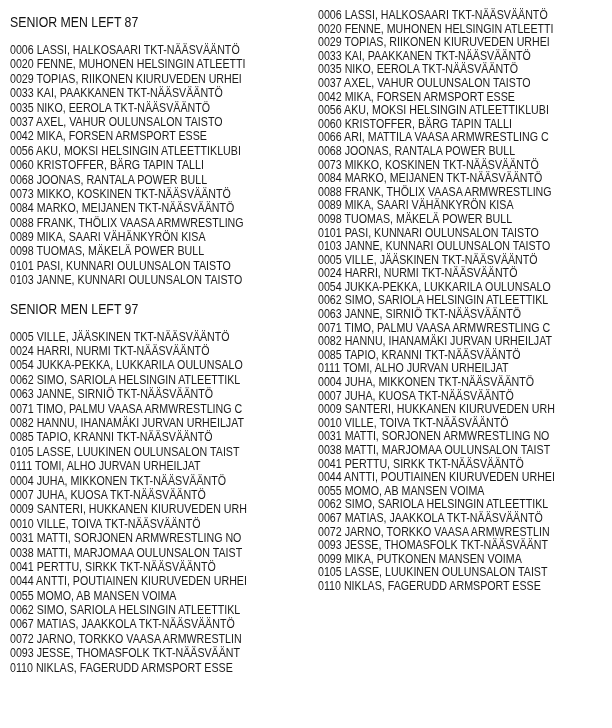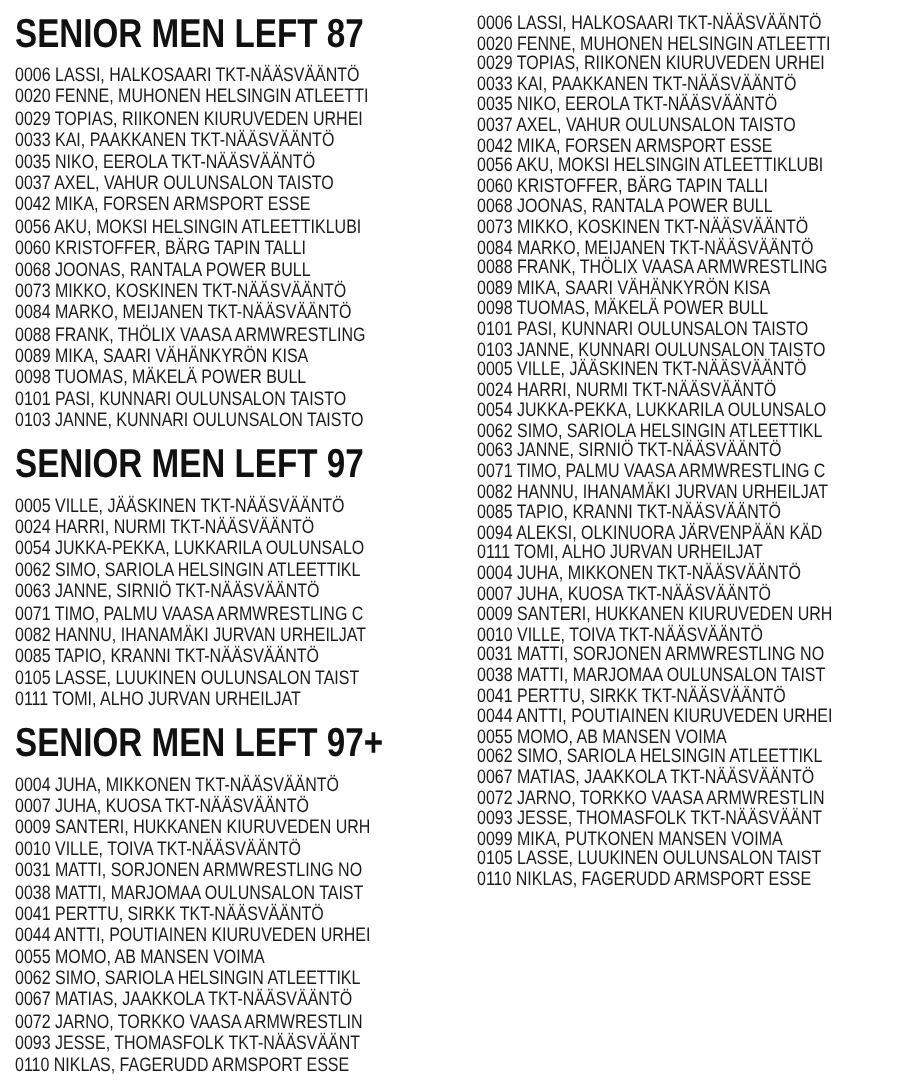--- a/index.html
+++ b/index.html
@@ -20,22 +20,22 @@
     padding: 8px 0 0 10px;
     gap: 14px;
   }
   .column {
     width: 294px;
     flex: 0 0 294px;
   }
   .column[data-col="0"] { --lh: 14.4px; }
   .column[data-col="1"] { --lh: 13.6px; }
   h2.section-title {
-    font-size: 27px;
-    font-weight: bold;
+    font-size: 15px;
+    font-weight: normal;
     line-height: 24px;
     margin: 9px 0 9px 0;
     white-space: nowrap;
     color: #111111;
   }
   section:first-child h2.section-title { margin-top: 2px; }
   .row {
     height: var(--lh);
     line-height: var(--lh);
     font-size: 13px;
@@ -87,21 +87,20 @@
           <div class="row"><span class="sq">0062 SIMO, SARIOLA HELSINGIN ATLEETTIKL</span></div>
           <div class="row"><span class="sq">0063 JANNE, SIRNIÖ TKT-NÄÄSVÄÄNTÖ</span></div>
           <div class="row"><span class="sq">0071 TIMO, PALMU VAASA ARMWRESTLING C</span></div>
           <div class="row"><span class="sq">0082 HANNU, IHANAMÄKI JURVAN URHEILJAT</span></div>
           <div class="row"><span class="sq">0085 TAPIO, KRANNI TKT-NÄÄSVÄÄNTÖ</span></div>
           <div class="row"><span class="sq">0105 LASSE, LUUKINEN OULUNSALON TAIST</span></div>
           <div class="row"><span class="sq">0111 TOMI, ALHO JURVAN URHEILJAT</span></div>
         </div>
     </section>
     <section>
-      <h2 class="section-title"><span class="sq">SENIOR MEN LEFT 97+</span></h2>
       <div class="rows">
           <div class="row"><span class="sq">0004 JUHA, MIKKONEN TKT-NÄÄSVÄÄNTÖ</span></div>
           <div class="row"><span class="sq">0007 JUHA, KUOSA TKT-NÄÄSVÄÄNTÖ</span></div>
           <div class="row"><span class="sq">0009 SANTERI, HUKKANEN KIURUVEDEN URH</span></div>
           <div class="row"><span class="sq">0010 VILLE, TOIVA TKT-NÄÄSVÄÄNTÖ</span></div>
           <div class="row"><span class="sq">0031 MATTI, SORJONEN ARMWRESTLING NO</span></div>
           <div class="row"><span class="sq">0038 MATTI, MARJOMAA OULUNSALON TAIST</span></div>
           <div class="row"><span class="sq">0041 PERTTU, SIRKK TKT-NÄÄSVÄÄNTÖ</span></div>
           <div class="row"><span class="sq">0044 ANTTI, POUTIAINEN KIURUVEDEN URHEI</span></div>
           <div class="row"><span class="sq">0055 MOMO, AB MANSEN VOIMA</span></div>
@@ -119,41 +118,41 @@
       <div class="rows">
           <div class="row"><span class="sq">0006 LASSI, HALKOSAARI TKT-NÄÄSVÄÄNTÖ</span></div>
           <div class="row"><span class="sq">0020 FENNE, MUHONEN HELSINGIN ATLEETTI</span></div>
           <div class="row"><span class="sq">0029 TOPIAS, RIIKONEN KIURUVEDEN URHEI</span></div>
           <div class="row"><span class="sq">0033 KAI, PAAKKANEN TKT-NÄÄSVÄÄNTÖ</span></div>
           <div class="row"><span class="sq">0035 NIKO, EEROLA TKT-NÄÄSVÄÄNTÖ</span></div>
           <div class="row"><span class="sq">0037 AXEL, VAHUR OULUNSALON TAISTO</span></div>
           <div class="row"><span class="sq">0042 MIKA, FORSEN ARMSPORT ESSE</span></div>
           <div class="row"><span class="sq">0056 AKU, MOKSI HELSINGIN ATLEETTIKLUBI</span></div>
           <div class="row"><span class="sq">0060 KRISTOFFER, BÄRG TAPIN TALLI</span></div>
+          <div class="row"><span class="sq">0066 ARI, MATTILA VAASA ARMWRESTLING C</span></div>
           <div class="row"><span class="sq">0068 JOONAS, RANTALA POWER BULL</span></div>
           <div class="row"><span class="sq">0073 MIKKO, KOSKINEN TKT-NÄÄSVÄÄNTÖ</span></div>
           <div class="row"><span class="sq">0084 MARKO, MEIJANEN TKT-NÄÄSVÄÄNTÖ</span></div>
           <div class="row"><span class="sq">0088 FRANK, THÖLIX VAASA ARMWRESTLING</span></div>
           <div class="row"><span class="sq">0089 MIKA, SAARI VÄHÄNKYRÖN KISA</span></div>
           <div class="row"><span class="sq">0098 TUOMAS, MÄKELÄ POWER BULL</span></div>
           <div class="row"><span class="sq">0101 PASI, KUNNARI OULUNSALON TAISTO</span></div>
           <div class="row"><span class="sq">0103 JANNE, KUNNARI OULUNSALON TAISTO</span></div>
         </div>
     </section>
     <section>
       <div class="rows">
           <div class="row"><span class="sq">0005 VILLE, JÄÄSKINEN TKT-NÄÄSVÄÄNTÖ</span></div>
           <div class="row"><span class="sq">0024 HARRI, NURMI TKT-NÄÄSVÄÄNTÖ</span></div>
           <div class="row"><span class="sq">0054 JUKKA-PEKKA, LUKKARILA OULUNSALO</span></div>
           <div class="row"><span class="sq">0062 SIMO, SARIOLA HELSINGIN ATLEETTIKL</span></div>
           <div class="row"><span class="sq">0063 JANNE, SIRNIÖ TKT-NÄÄSVÄÄNTÖ</span></div>
           <div class="row"><span class="sq">0071 TIMO, PALMU VAASA ARMWRESTLING C</span></div>
           <div class="row"><span class="sq">0082 HANNU, IHANAMÄKI JURVAN URHEILJAT</span></div>
           <div class="row"><span class="sq">0085 TAPIO, KRANNI TKT-NÄÄSVÄÄNTÖ</span></div>
-          <div class="row"><span class="sq">0094 ALEKSI, OLKINUORA JÄRVENPÄÄN KÄD</span></div>
           <div class="row"><span class="sq">0111 TOMI, ALHO JURVAN URHEILJAT</span></div>
         </div>
     </section>
     <section>
       <div class="rows">
           <div class="row"><span class="sq">0004 JUHA, MIKKONEN TKT-NÄÄSVÄÄNTÖ</span></div>
           <div class="row"><span class="sq">0007 JUHA, KUOSA TKT-NÄÄSVÄÄNTÖ</span></div>
           <div class="row"><span class="sq">0009 SANTERI, HUKKANEN KIURUVEDEN URH</span></div>
           <div class="row"><span class="sq">0010 VILLE, TOIVA TKT-NÄÄSVÄÄNTÖ</span></div>
           <div class="row"><span class="sq">0031 MATTI, SORJONEN ARMWRESTLING NO</span></div>

